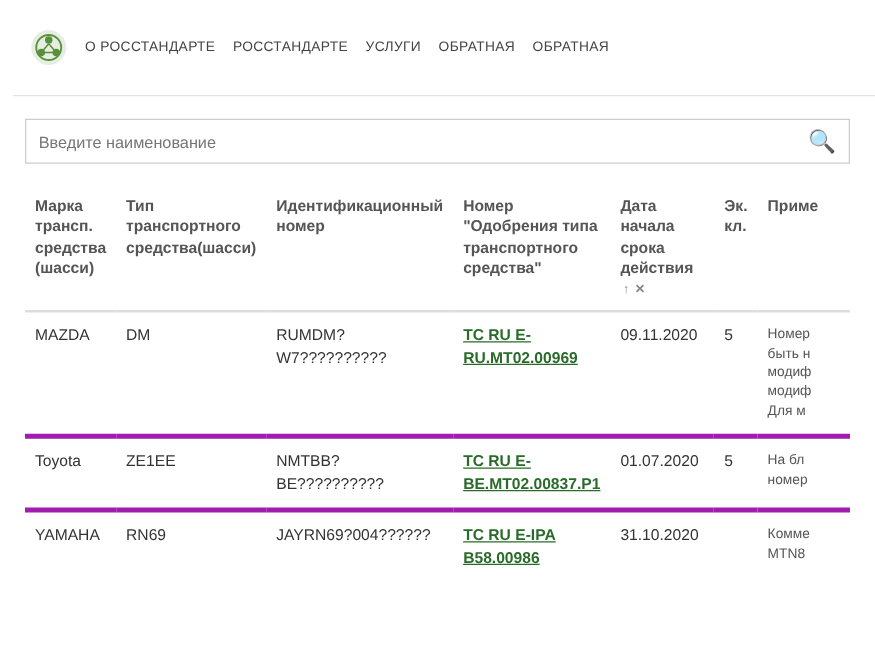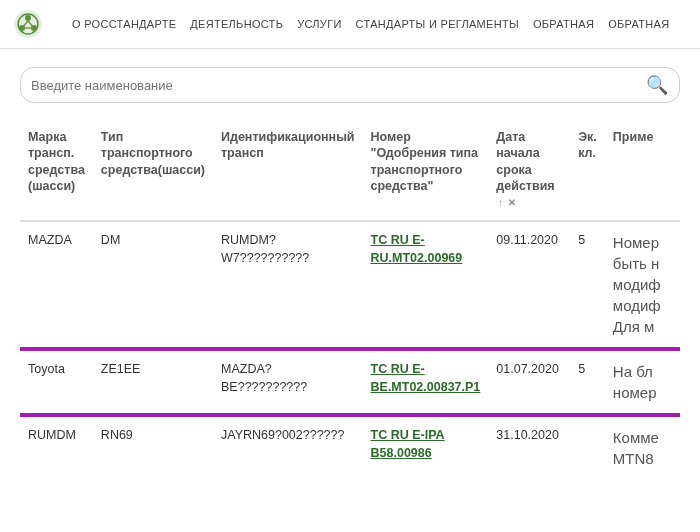--- a/index.html
+++ b/index.html
@@ -11,22 +11,23 @@
       width: 700px;
       overflow-x: hidden;
     }
 
     
     .nav {
       background: #fff;
       border-bottom: 1px solid #e0e0e0;
       display: flex;
       align-items: center;
-      padding: 8px 12px;
-      gap: 28px;
+      padding: 22px 12px;
+      gap: 13px;
+      margin-left: 11px;
     }
     .nav-logo {
       width: 32px;
       height: 32px;
       flex-shrink: 0;
     }
     .nav-items {
       display: flex;
       gap: 14px;
       flex-wrap: wrap;
@@ -53,21 +54,21 @@
       line-height: 1.3;
       margin-bottom: 18px;
       max-width: 620px;
     }
 
     
     .search-bar {
       display: flex;
       align-items: center;
       border: 1px solid #ccc;
-      border-radius: 14px;
+      border-radius: 0;
       padding: 6px 10px;
       margin-bottom: 20px;
       background: #fff;
     }
     .search-input {
       flex: 1;
       border: none;
       outline: none;
       font-size: 13px;
       color: #aaa;
@@ -131,44 +132,43 @@
     .col-marka { width: 70px; }
     .col-tip { width: 75px; }
     .col-ident { width: 130px; }
     .col-nomer { width: 120px; }
     .col-data { width: 95px; }
     .col-ek { width: 35px; }
     .col-prim { width: 120px; }
 
     .note-text {
       color: #555;
-      font-size: 15px;
+      font-size: 11px;
     }
   </style>
 </head>
 <body>
 
 <nav class="nav">
   <div class="nav-logo">
     <svg viewBox="0 0 32 32" width="32" height="32">
       <circle cx="16" cy="16" r="14" fill="#5a8f3c" opacity="0.15"></circle>
       <circle cx="16" cy="16" r="10" fill="none" stroke="#5a8f3c" stroke-width="1.5"></circle>
       <circle cx="16" cy="10" r="3" fill="#5a8f3c"></circle>
       <circle cx="10" cy="20" r="3" fill="#5a8f3c"></circle>
       <circle cx="22" cy="20" r="3" fill="#5a8f3c"></circle>
       <line x1="16" y1="13" x2="10" y2="20" stroke="#5a8f3c" stroke-width="1.2"></line>
       <line x1="16" y1="13" x2="22" y2="20" stroke="#5a8f3c" stroke-width="1.2"></line>
       <line x1="10" y1="20" x2="22" y2="20" stroke="#5a8f3c" stroke-width="1.2"></line>
     </svg>
   </div>
   <div class="nav-items">
     <span class="nav-item">О РОССТАНДАРТЕ</span>
-    <span class="nav-item">ДЕЯТЕЛЬНОСТЬ</span>
+    <span class="nav-item">РОССТАНДАРТЕ</span>
     <span class="nav-item">УСЛУГИ</span>
-    <span class="nav-item">СТАНДАРТЫ И РЕГЛАМЕНТЫ</span>
     <span class="nav-item">ОБРАТНАЯ</span>
     <span class="nav-item">ОБРАТНАЯ</span>
   </div>
 </nav>
 
 <div class="page-content">
 
 
   <div class="search-bar">
     <input class="search-input" type="text" placeholder="Введите наименование" style="">
@@ -179,21 +179,21 @@
     <table>
       <thead>
         <tr>
           <th class="col-marka">
             <span>Марка трансп. средства (шасси)</span>
           </th>
           <th class="col-tip">
             <span>Тип транспортного средства(шасси)</span>
           </th>
           <th class="col-ident">
-            <span>Идентификационный трансп</span>
+            <span>Идентификационный номер</span>
           </th>
           <th class="col-nomer">
             <span>Номер "Одобрения типа транспортного средства"</span>
           </th>
           <th class="col-data">
             <span>Дата начала срока действия</span>
             <span class="sort-arrow">↑</span>
             <span class="close-icon">✕</span>
           </th>
           <th class="col-ek">
@@ -214,33 +214,33 @@
             <a class="link" href="#">TC RU E-RU.MT02.00969</a>
           </td>
           <td class="col-data">09.11.2020</td>
           <td class="col-ek">5</td>
           <td class="col-prim note-text">Номер быть н модиф модиф Для м</td>
         </tr>
 
         <tr>
           <td class="col-marka">Toyota</td>
           <td class="col-tip">ZE1EE</td>
-          <td class="col-ident">MAZDA?BE??????????</td>
+          <td class="col-ident">NMTBB?BE??????????</td>
           <td class="col-nomer">
             <a class="link" href="#">TC RU E-BE.MT02.00837.P1</a>
           </td>
           <td class="col-data">01.07.2020</td>
           <td class="col-ek">5</td>
           <td class="col-prim note-text">На бл номер</td>
         </tr>
 
         <tr>
-          <td class="col-marka">RUMDM</td>
+          <td class="col-marka">YAMAHA</td>
           <td class="col-tip">RN69</td>
-          <td class="col-ident">JAYRN69?002??????</td>
+          <td class="col-ident">JAYRN69?004??????</td>
           <td class="col-nomer">
             <a class="link" href="#">TC RU E-IPA B58.00986</a>
           </td>
           <td class="col-data">31.10.2020</td>
           <td class="col-ek"></td>
           <td class="col-prim note-text">Комме MTN8</td>
         </tr>
       </tbody>
     </table>
   </div>

